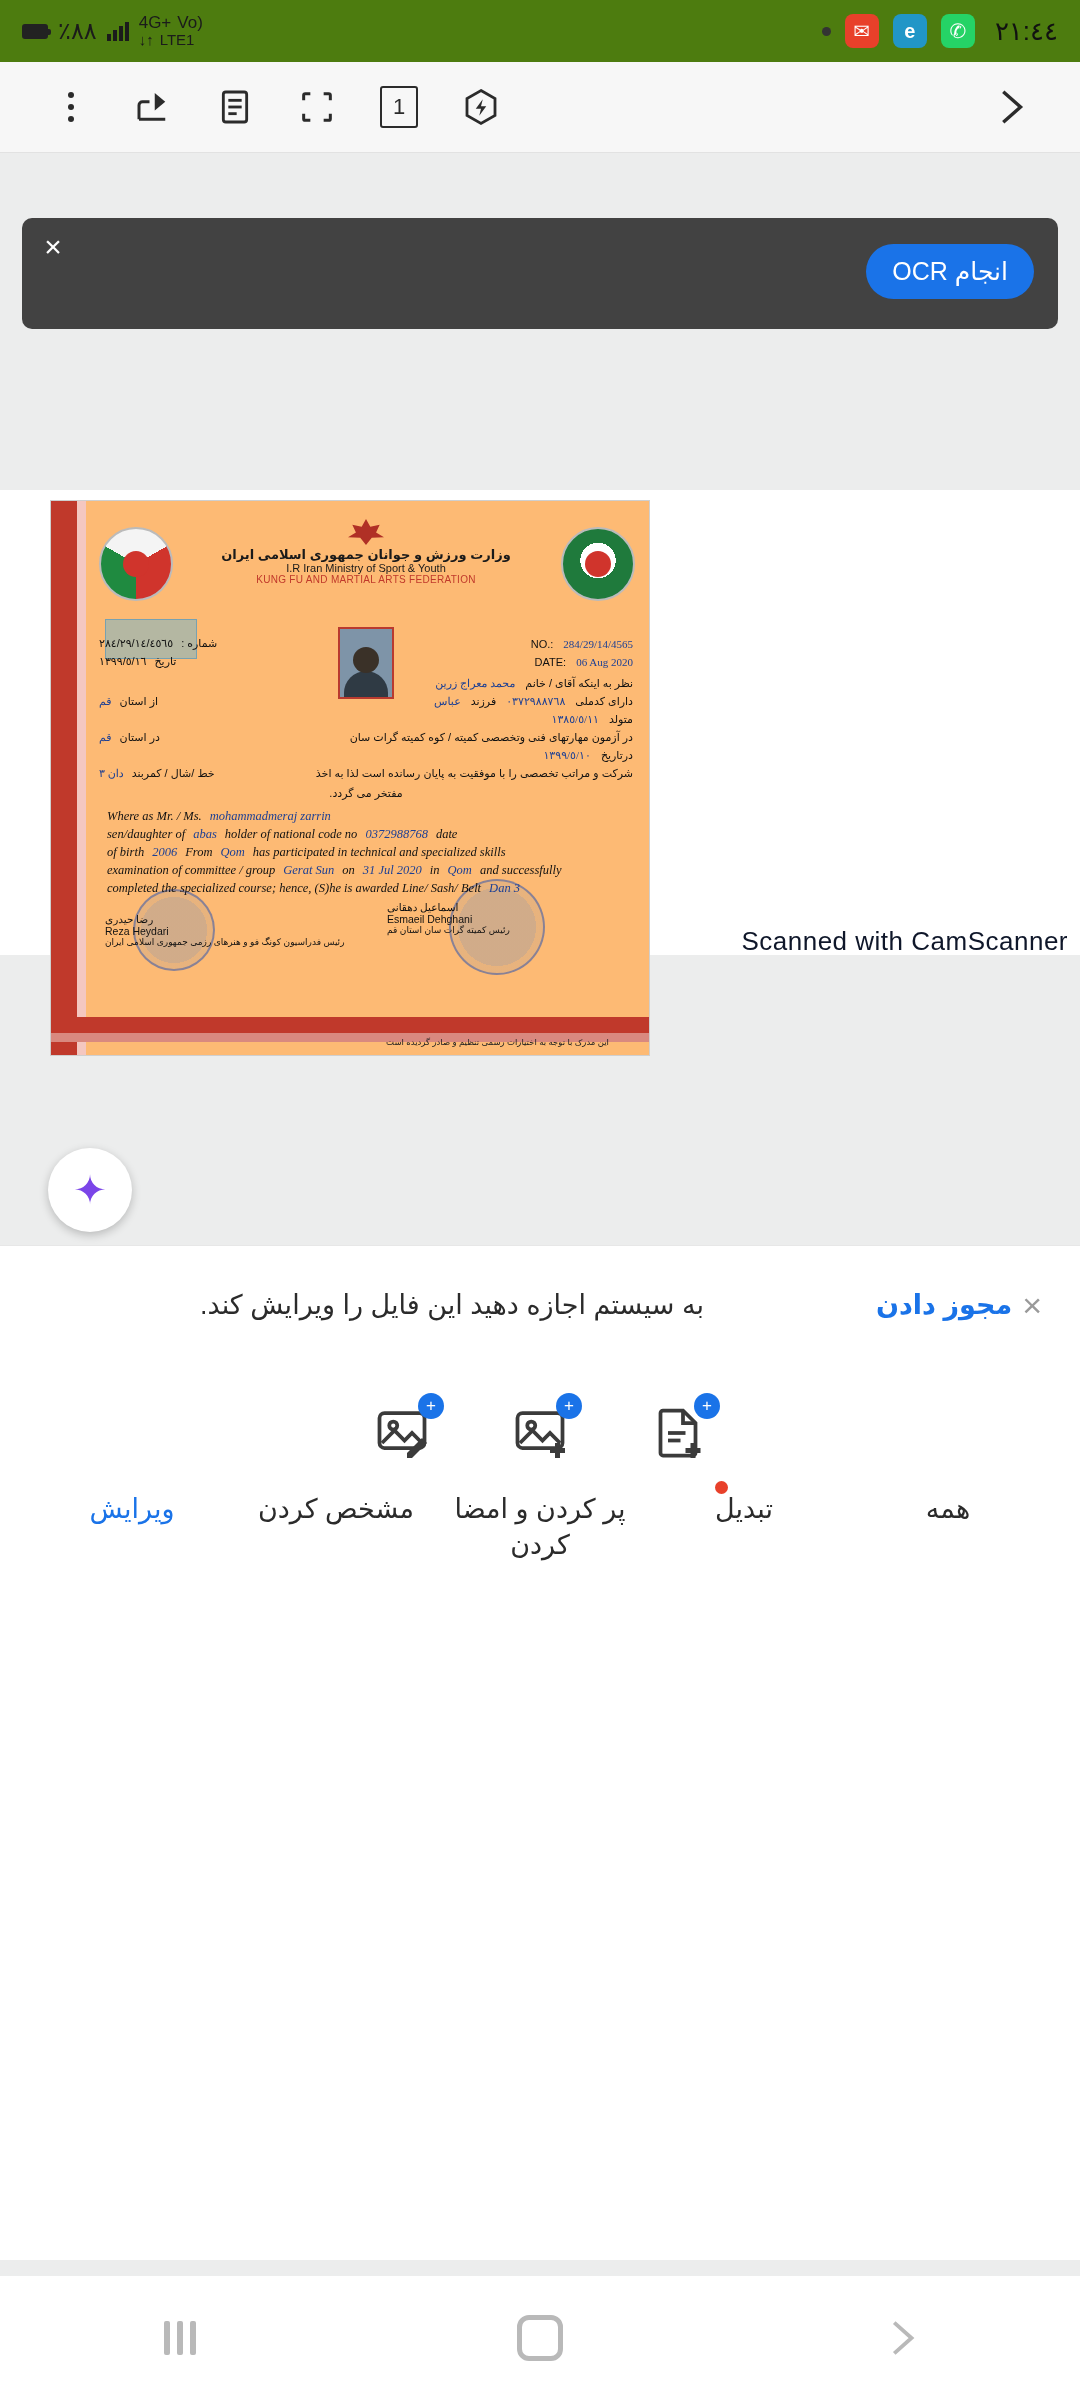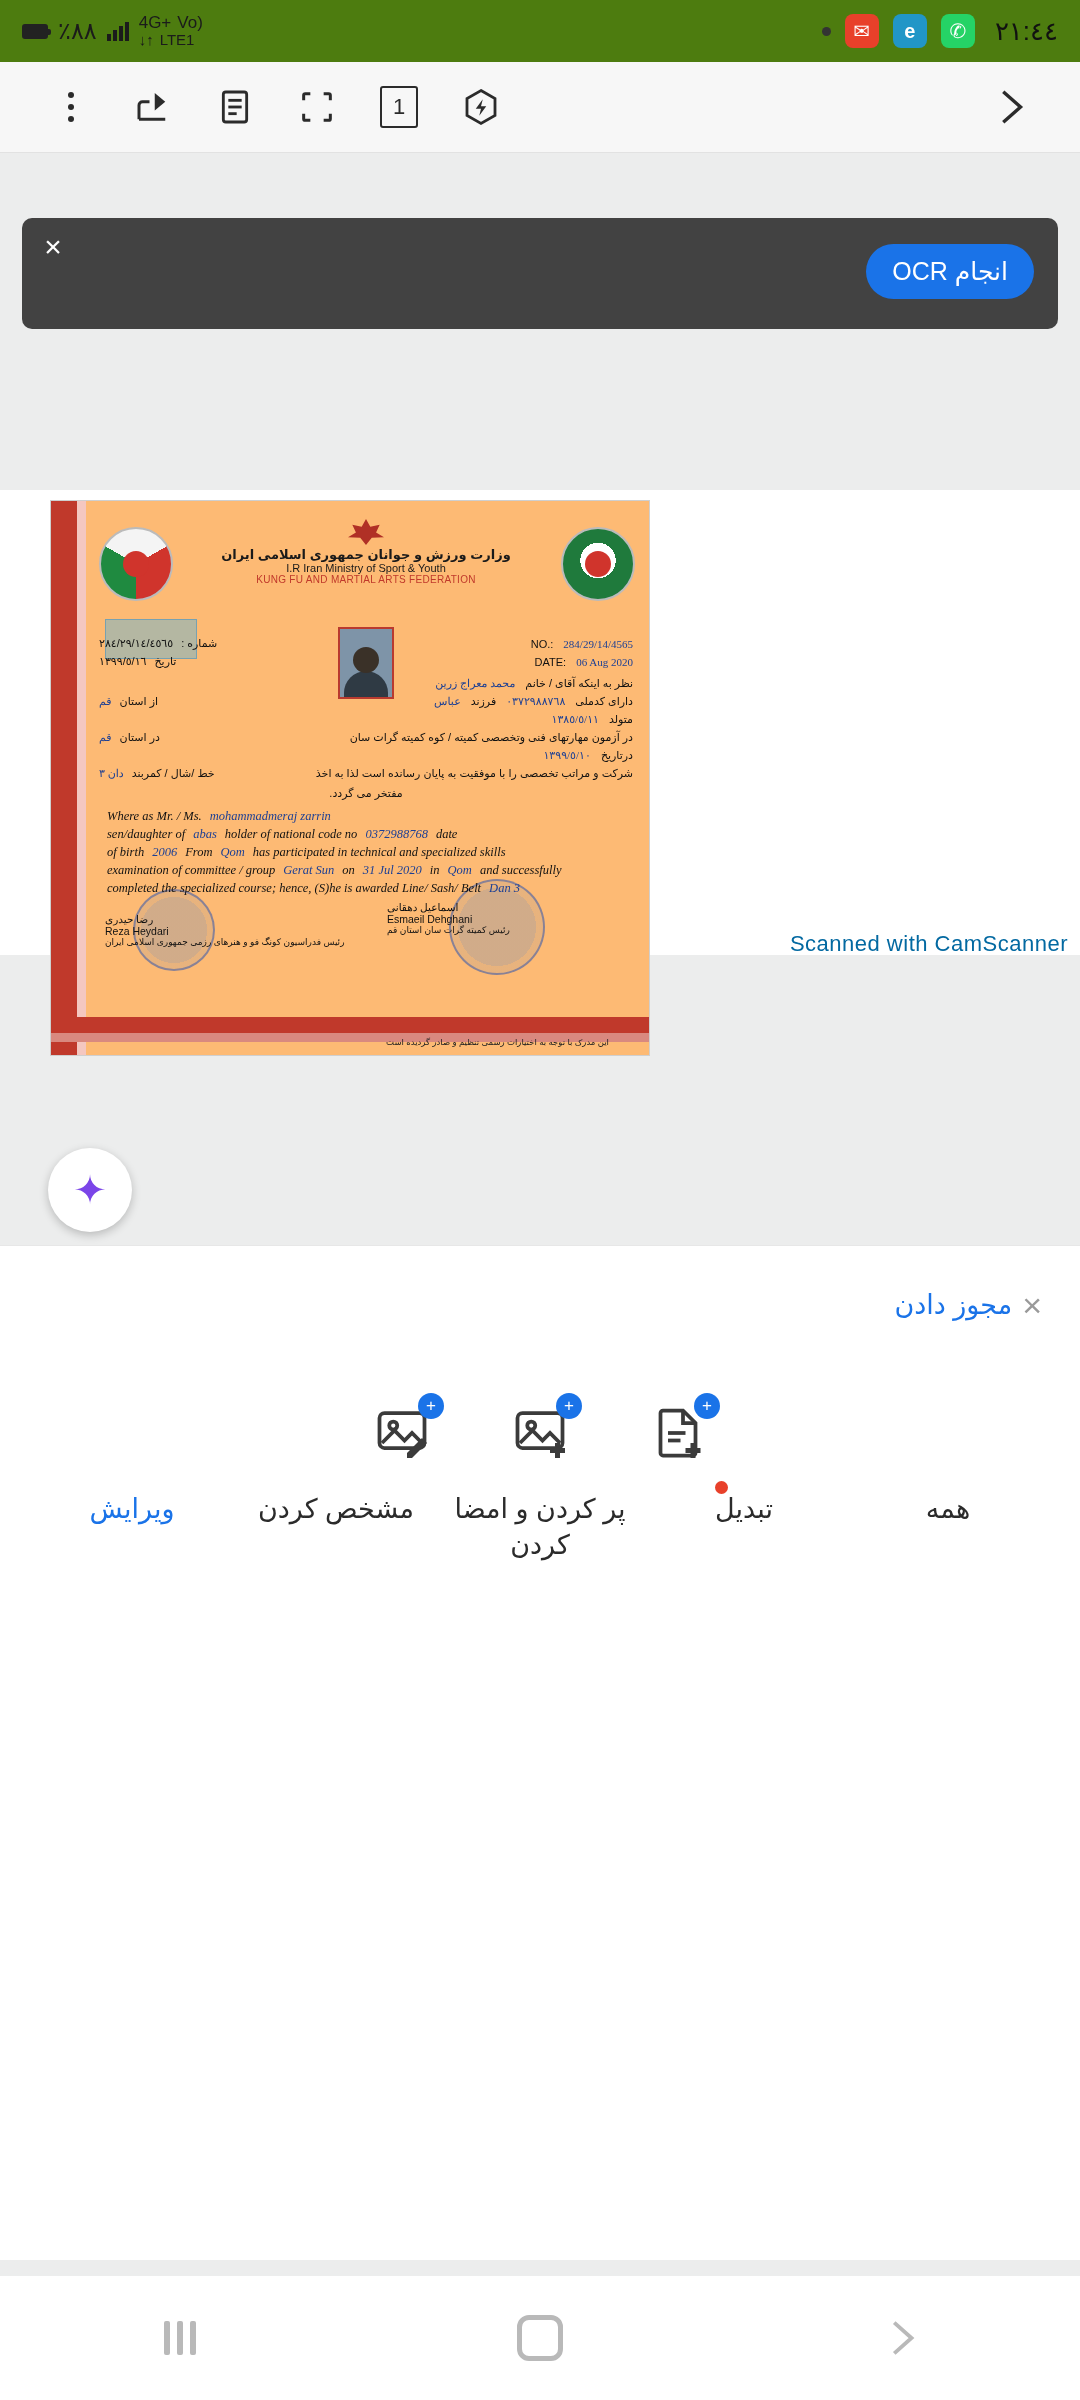--- a/index.html
+++ b/index.html
@@ -210,21 +210,21 @@
     font-size: 11px; color: #111;
   }
 
   .block-en { position: absolute; left: 16px; right: 16px; }
   .sig-name { font-size: 10.5px; color: #111; }
   .sig-role { font-size: 9px; color: #111; }
 
   .scan-wm {
     position: absolute;
     right: 12px; bottom: -2px;
-    font-size: 22px; color: #0369a1;
+    font-size: 26px; color: #0f172a;
     letter-spacing: .5px; direction: ltr;
   }
 
   
   .fab {
     position: absolute;
     left: 48px; top: 1148px;
     width: 84px; height: 84px; border-radius: 50%;
     background: #ffffff;
     box-shadow: 0 3px 10px rgba(0,0,0,.22);
@@ -237,21 +237,21 @@
     position: absolute;
     left: 0; right: 0; top: 1245px;
     height: 118px;
     background: #ffffff;
     display: flex; align-items: center;
     padding: 0 28px;
     direction: rtl;
     border-top: 1px solid #e7e7e7;
   }
   .perm-text { flex: 1; text-align: center; font-size: 27px; color: #2b2b2b; }
-  .perm-link { color: #1a73e8; font-size: 27px; white-space: nowrap; }
+  .perm-link { color: #1a73e8; font-size: 27px; white-space: nowrap; font-weight: bold; }
   .perm-close { color: #9a9a9a; font-size: 34px; line-height: 1; padding: 0 10px; }
 
   
   .bottom-sheet {
     position: absolute; left: 0; right: 0; top: 1363px; bottom: 140px;
     background: #ffffff;
   }
   .icon-row {
     position: absolute; left: 0; right: 0; top: 0;
     height: 140px;
@@ -522,20 +522,21 @@
   <div class="scan-wm">Scanned with CamScanner</div>
 </div>
 
 <div class="fab">
   <span class="spark">✦</span>
 </div>
 
 <div class="perm-bar">
   <div class="perm-close">×</div>
   <div class="perm-link">مجوز دادن</div>
+  <div class="perm-text">به سیستم اجازه دهید این فایل را ویرایش کند.</div>
 </div>
 
 <div class="bottom-sheet">
   <div class="icon-row">
     <div class="act-icon">
       <svg viewBox="0 0 24 24" fill="none" stroke="#3b3b3b" stroke-width="1.5">
         <rect x="3" y="4" width="18" height="14" rx="2"></rect>
         <circle cx="8.5" cy="9" r="1.6"></circle>
         <path d="M4 16l5-5 4 4 3-3 4 4"></path>
         <path d="M14 20l6-6 2 2-6 6h-2v-2z" fill="#3b3b3b" stroke="none"></path>

